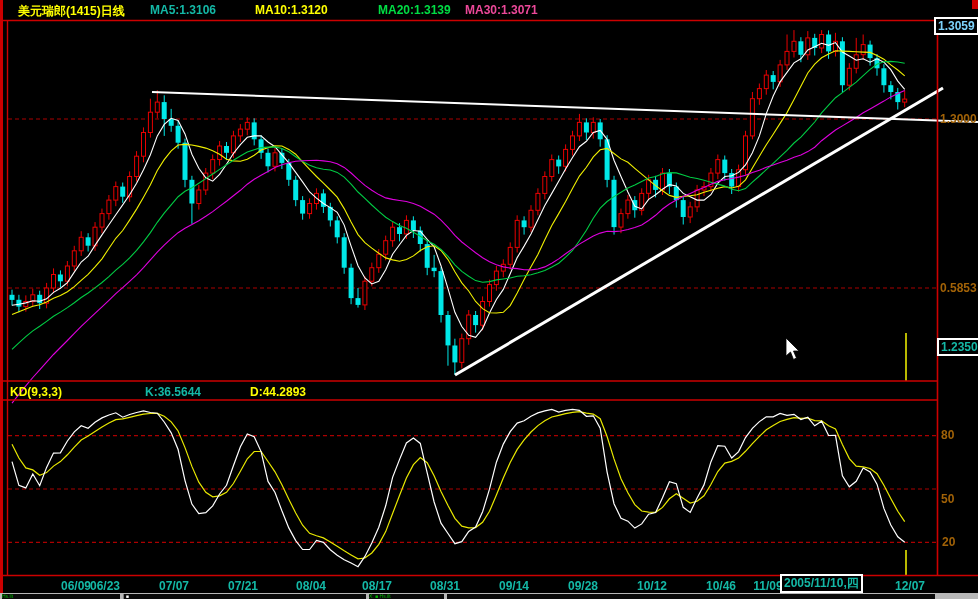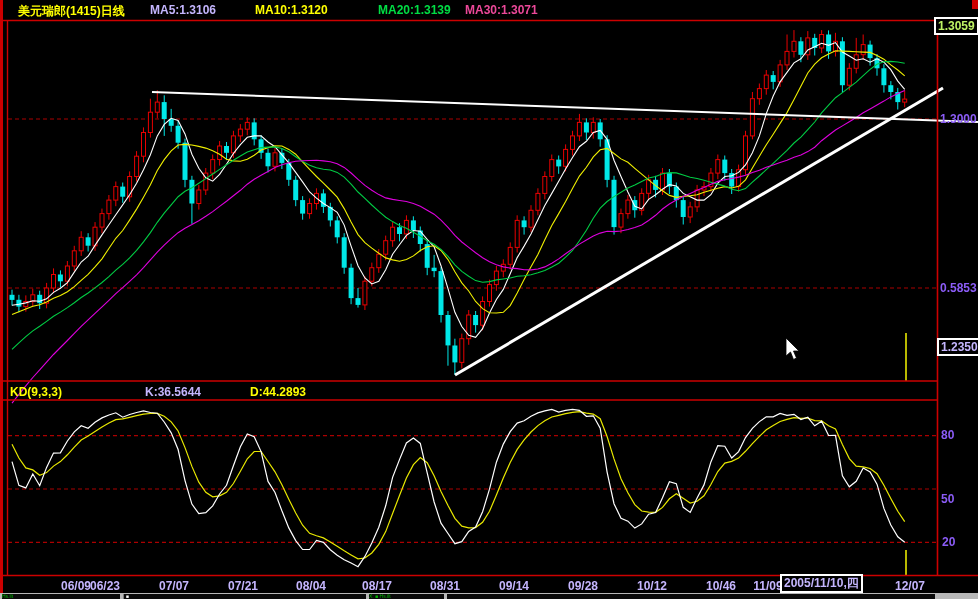--- a/index.html
+++ b/index.html
@@ -1,21 +1,21 @@
 <!DOCTYPE html>
 <html><head>
 <meta charset="utf-8">
 <style>
   html,body{margin:0;padding:0;background:#000;}
   #screen{position:relative;width:978px;height:599px;background:#000;overflow:hidden;
           font-family:"Liberation Sans","DejaVu Sans",sans-serif;}
   .abs{position:absolute;white-space:nowrap;}
   .t12{font-size:12px;font-weight:bold;letter-spacing:0px;}
-  .yellow{color:#ffff00;} .white{color:#c4b5fd;} .green{color:#00dd44;}
-  .magenta{color:#ec4899;} .red{color:#8b5cf6;} .bright-green{color:#bef264;}
+  .yellow{color:#ffff00;} .white{color:#14b8a6;} .green{color:#00dd44;}
+  .magenta{color:#ec4899;} .red{color:#a16207;} .bright-green{color:#7dd3fc;}
   .pricebox{border:2px solid #ffffff;background:#000;padding:0 2px;line-height:14px;}
   #taskbar{position:absolute;left:0;top:593px;width:978px;height:6px;background:#b8b8b8;overflow:hidden;}
   .tb-btn{position:absolute;top:1px;height:5px;background:#0a0a0a;font-size:5px;line-height:4px;overflow:hidden;}
 </style>
 </head>
 <body>
 
 <div id="screen">
 
   <div class="abs t12 yellow" style="left:18px;top:3px;">美元瑞郎(1415)日线</div>

